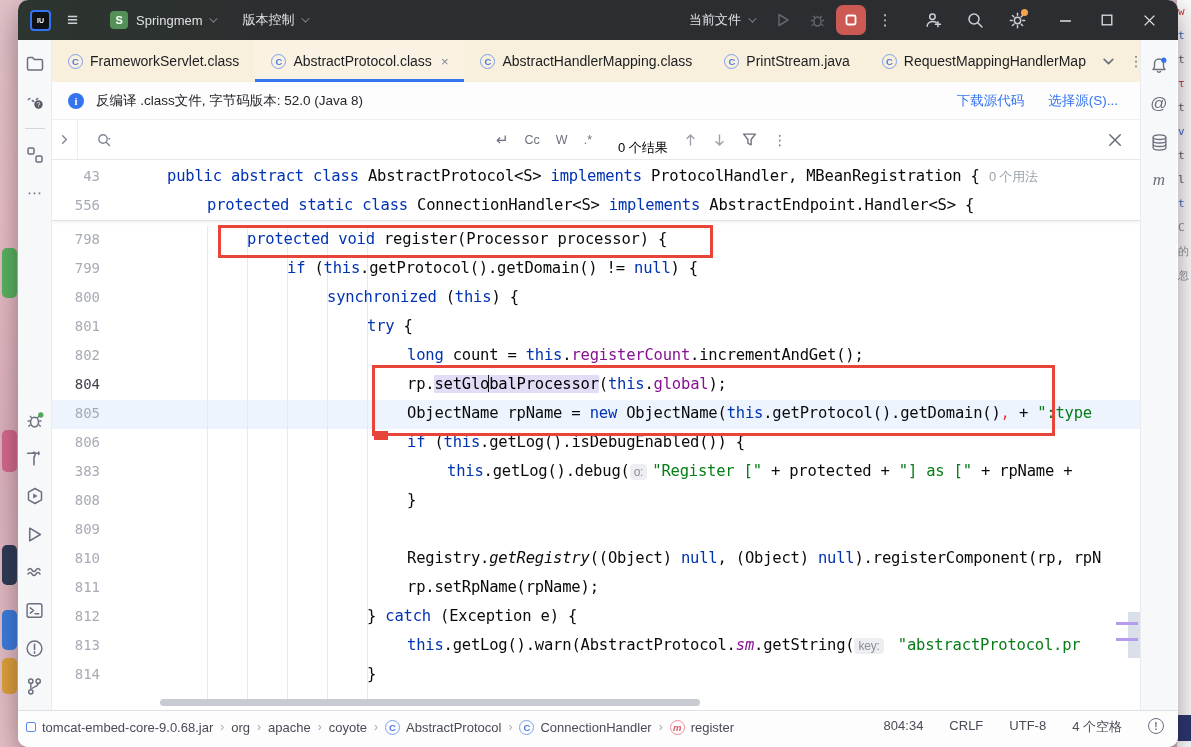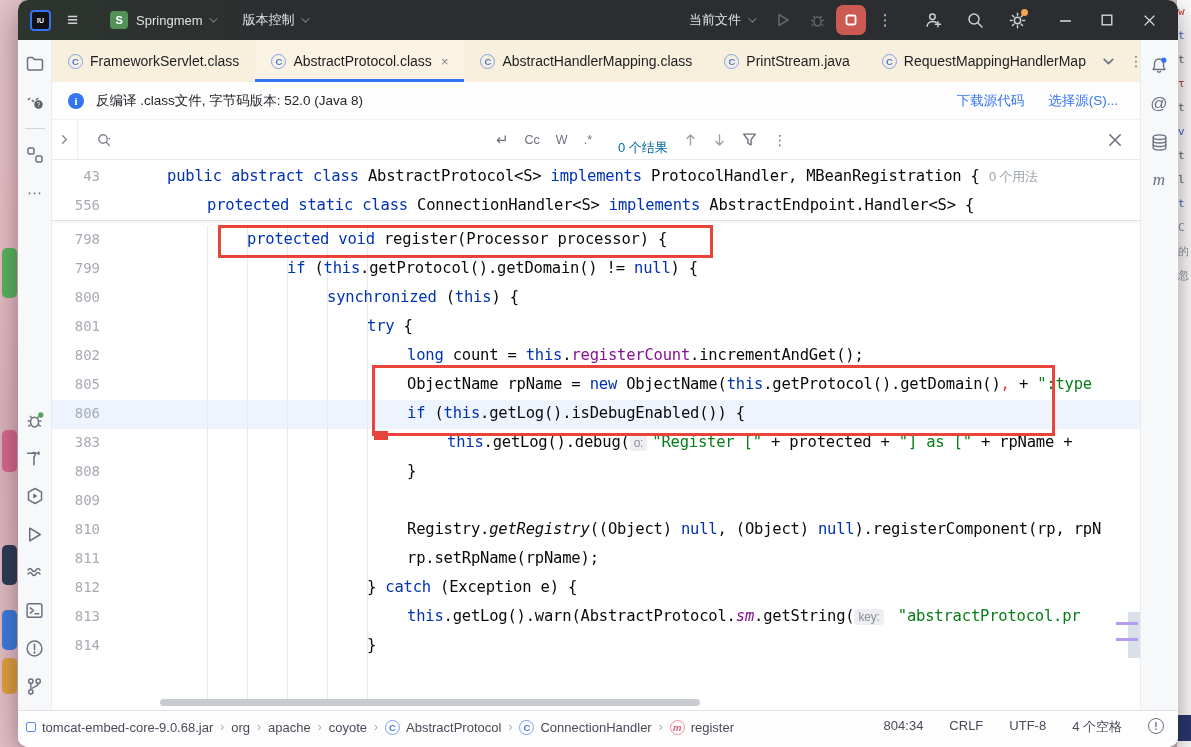--- a/index.html
+++ b/index.html
@@ -64,21 +64,21 @@
     display:flex; align-items:center; justify-content:center; margin:0 12px 0 16px; }
   #banner .links { margin-left:auto; display:flex; gap:24px; padding-right:22px; }
   #banner .links span { color:#3574f0; }
 
   
   #searchrow { height:40px; background:#fff; border-bottom:1px solid #e6e8ec; display:flex; align-items:center; font-size:13px; color:#6c707e; }
   .exp-arrow { width:26px; display:flex; justify-content:center; border-right:1px solid #eceef1; height:100%; align-items:center; }
   .srch-left { display:flex; align-items:center; gap:4px; padding-left:18px; }
   .srch-input { width:380px; height:26px; border:none; outline:none; font-size:13px; }
   .srch-ops { display:flex; align-items:center; gap:16px; color:#6c707e; font-size:12.5px; }
-  .srch-results { color:#0369a1; margin:16px 16px 0 26px; }
+  .srch-results { color:#000000; margin:16px 16px 0 26px; }
   .srch-nav { display:flex; align-items:center; gap:16px; }
   .srch-close { margin-left:auto; padding-right:18px; }
 
   
   #editor { position:relative; flex:1; background:#fff; overflow:hidden; font-family:"DejaVu Sans Mono",monospace; }
   .guide { position:absolute; top:66px; bottom:10px; width:1px; background:#e7e9ed; }
   #curline { position:absolute; left:0; top:240px; width:1088px; height:29px; background:#edf4fd; }
   .crow { display:flex; height:29px; line-height:29px; position:relative; }
   .crow .ln { width:88px; flex:none; text-align:right; padding-right:40px; font-size:14px; color:#a8abb5; }
   .crow.cur .ln { color:#3f424b; }
@@ -424,20 +424,24 @@
                 <span class="cd" style="padding-left: 187px;"><span class="kw">synchronized</span><span class="pl"> (</span><span class="kw">this</span><span class="pl">) {</span></span>
               </div>
               <div class="crow">
                 <span class="ln">801</span>
                 <span class="cd" style="padding-left: 227px;"><span class="kw">try</span><span class="pl"> {</span></span>
               </div>
               <div class="crow">
                 <span class="ln">802</span>
                 <span class="cd" style="padding-left: 267px;"><span class="kw">long</span><span class="pl"> count = </span><span class="kw">this</span><span class="pl">.</span><span class="fd">registerCount</span><span class="pl">.incrementAndGet();</span></span>
               </div>
+              <div class="crow cur">
+                <span class="ln">804</span>
+                <span class="cd" style="padding-left: 267px;"><span class="pl">rp.</span><span class="hlt">setGlo</span><span class="crt"></span><span class="hlt">balProcessor</span><span class="pl">(</span><span class="kw">this</span><span class="pl">.</span><span class="fd">global</span><span class="pl">);</span></span>
+              </div>
               <div class="crow">
                 <span class="ln">805</span>
                 <span class="cd" style="padding-left: 267px;"><span class="pl">ObjectName rpName = </span><span class="kw">new</span><span class="pl"> ObjectName(</span><span class="kw">this</span><span class="pl">.getProtocol().getDomain()</span><span class="err">,</span><span class="pl"> + </span><span class="st">":type</span></span>
               </div>
               <div class="crow">
                 <span class="ln">806</span>
                 <span class="cd" style="padding-left: 267px;"><span class="kw">if</span><span class="pl"> (</span><span class="kw">this</span><span class="pl">.getLog().isDebugEnabled()) {</span></span>
               </div>
               <div class="crow">
                 <span class="ln">383</span>

